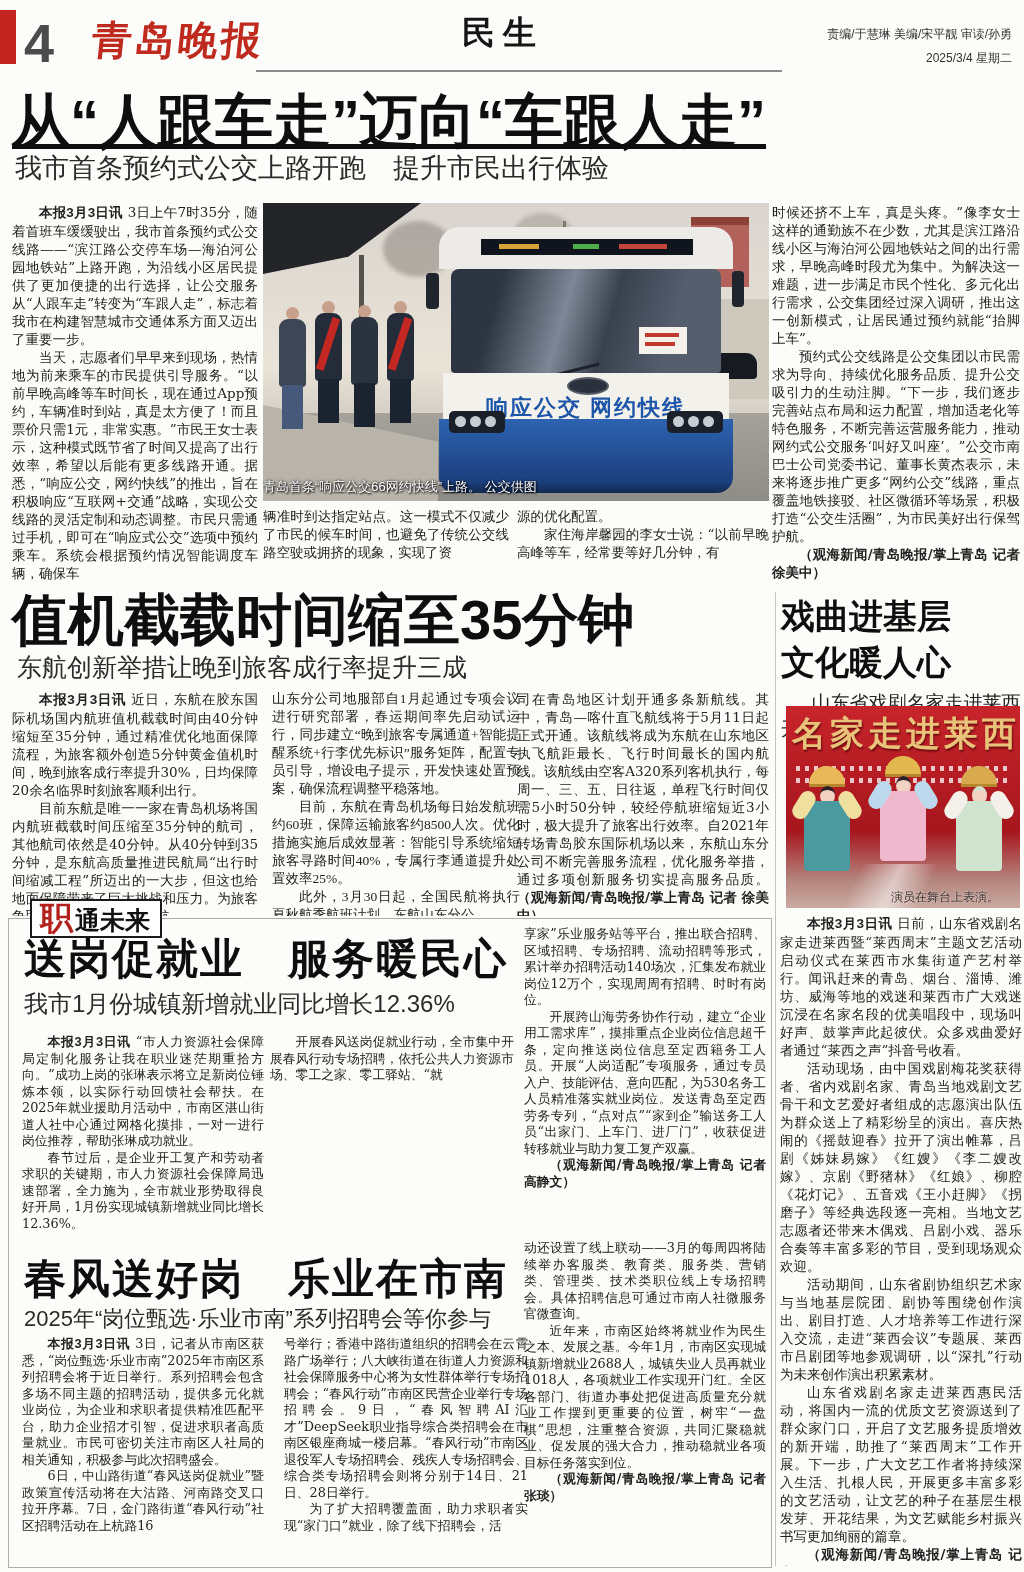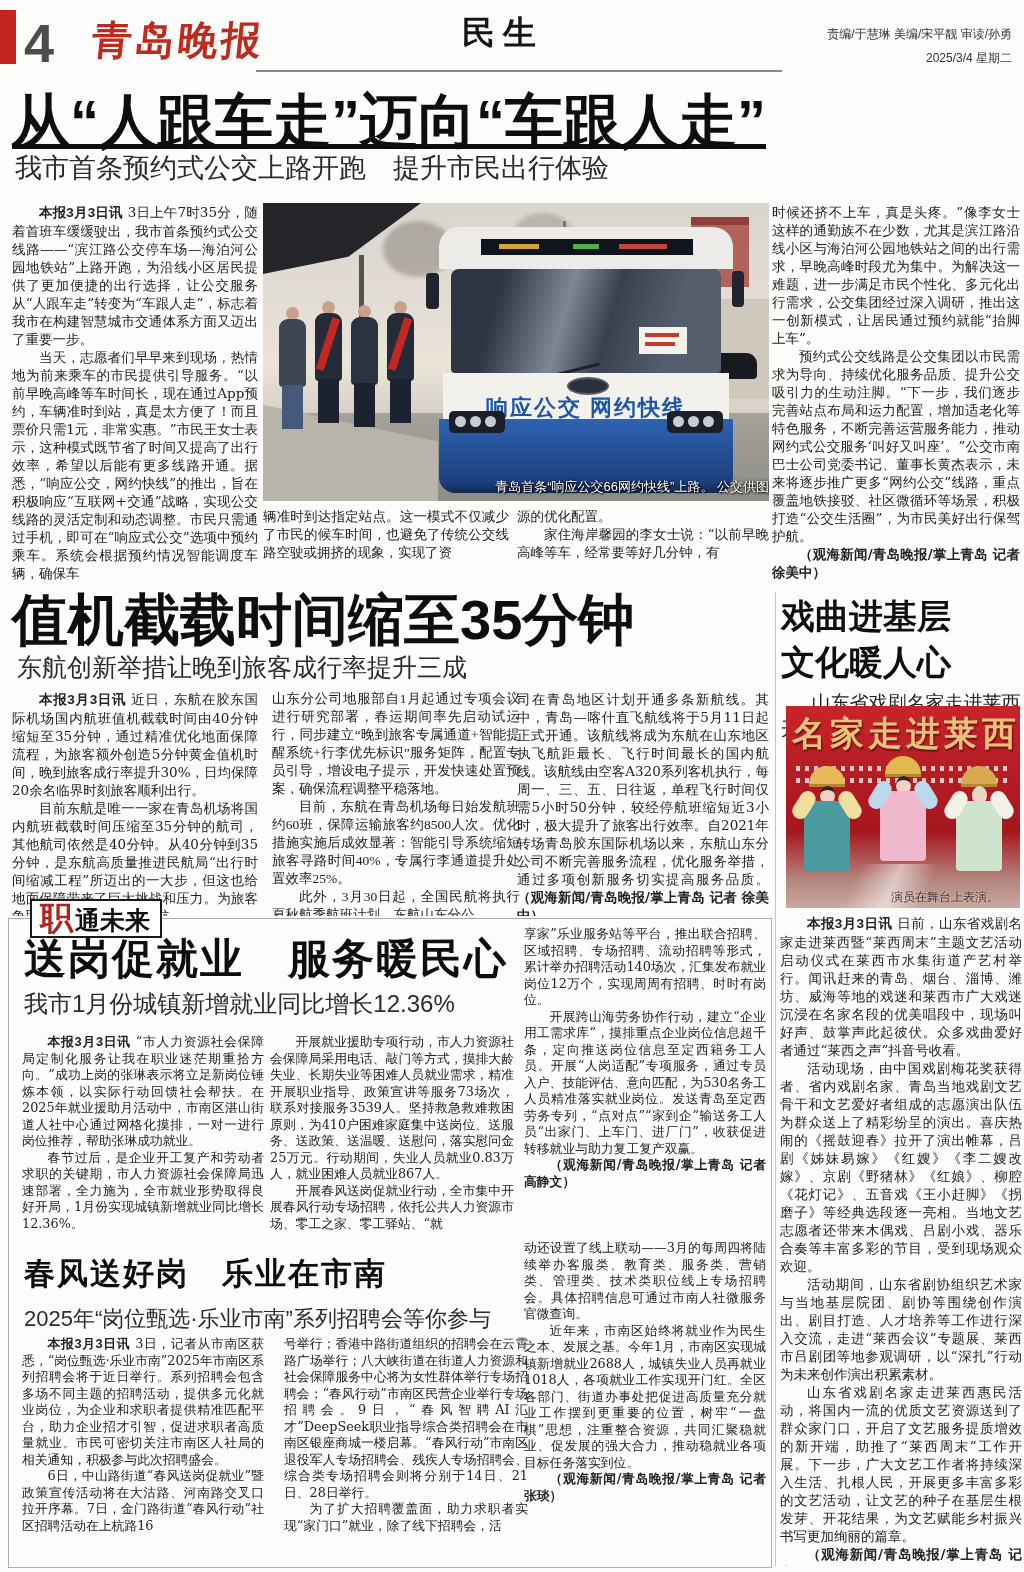--- a/index.html
+++ b/index.html
@@ -22,21 +22,21 @@
           color:#0e0e0e;letter-spacing:0;white-space:nowrap;text-decoration:underline;}
   .h-sub-main{position:absolute;left:15px;top:152px;font:400 27px/1.2 "Liberation Sans",sans-serif;color:#2b2b2b;}
   .h2{position:absolute;font-family:"Liberation Sans",sans-serif;font-weight:700;color:#0e0e0e;white-space:nowrap;}
   .h2-flight{left:12px;top:592px;font-size:56px;line-height:1;}
   .h2-flight-sub{position:absolute;left:17px;top:652px;font:400 25px/1.2 "Liberation Sans",sans-serif;color:#2b2b2b;}
   .h2-opera{left:781px;top:594px;font-size:34px;line-height:1.35;white-space:normal;width:240px;}
   .opera-sub{position:absolute;left:781px;top:690px;width:240px;font:400 19px/1.35 "Liberation Sans",sans-serif;
              color:#222;text-indent:1.6em;}
   .h2-jobs{left:24px;top:938px;font-size:42px;line-height:1;letter-spacing:2px;}
   .jobs-sub{position:absolute;left:24px;top:990px;font:400 24px/1.2 "Liberation Sans",sans-serif;color:#2b2b2b;}
-  .h2-cf{left:24px;top:1258px;font-size:31px;line-height:1;letter-spacing:2px;}
+  .h2-cf{left:24px;top:1258px;font-size:42px;line-height:1;letter-spacing:2px;}
   .cf-sub{position:absolute;left:24px;top:1306px;font:400 22px/1.2 "Liberation Sans",sans-serif;color:#2b2b2b;}
   
   .col{position:absolute;text-align:justify;font-size:13.5px;line-height:18px;color:#222;overflow:hidden;}
   .col-s{position:absolute;text-align:justify;font-size:12.8px;line-height:16.5px;color:#222;overflow:hidden;}
   .para{margin:0;text-indent:2em;}
   .cont{margin:0;text-indent:0;}
   .dateline{font-weight:700;font-family:"Liberation Sans",sans-serif;margin-right:5px;}
   .byline{font-weight:700;}
   .byline-block{margin:0;text-indent:2em;font-weight:700;}
   #a1c1{left:12px;top:203px;width:246px;height:382px;}
@@ -101,21 +101,21 @@
             background:#2a313d;border:2px solid #575e69;}
   .bus-hl{position:absolute;top:184px;width:56px;height:22px;background:#1a1f2a;border-radius:5px;}
   .bus-hl i{position:absolute;top:5px;width:11px;height:11px;border-radius:50%;background:#c8ccd3;}
   .bus-mirror-l{position:absolute;left:-13px;top:46px;width:13px;height:36px;background:#20242c;border-radius:4px;}
   .bus-mirror-r{position:absolute;right:-11px;top:44px;width:12px;height:36px;background:#20242c;border-radius:4px;}
   .person{position:absolute;}
   .p-head{position:absolute;left:7px;top:0;width:13px;height:13px;border-radius:50%;background:#c9a08c;}
   .p-body{position:absolute;left:0;top:12px;width:27px;height:68px;background:#242c39;border-radius:9px 9px 4px 4px;}
   .p-legs{position:absolute;left:3px;top:78px;width:21px;height:44px;background:#1c2330;}
   .p-sash{position:absolute;left:9px;top:16px;width:8px;height:54px;background:#c32722;transform:rotate(18deg);}
-  .pb-cap{position:absolute;left:0;bottom:5px;width:100%;text-align:right;
+  .pb-cap{position:absolute;left:0;bottom:5px;width:100%;text-align:left;
           font:13px/1.3 "Liberation Sans",sans-serif;color:#fff;
           text-shadow:0 0 3px #000,1px 1px 2px #000;}
   
   .photo-stage{position:absolute;left:786px;top:706px;width:234px;height:202px;overflow:hidden;
                background:linear-gradient(180deg,#c8242b 0%,#a6161d 62%,#b4857e 86%,#c9a9a0 100%);}
   .st-title{position:absolute;left:6px;top:10px;width:300px;white-space:nowrap;
             font:700 34px/1 "DejaVu Serif",serif;color:#e9c37a;letter-spacing:4px;
             text-shadow:1px 2px 2px rgba(60,0,0,.6);}
   .st-row{position:absolute;left:10px;width:214px;height:5px;
           background:repeating-linear-gradient(90deg,rgba(255,255,255,.75) 0 4px,transparent 4px 9px);}
@@ -309,21 +309,20 @@
   </div>
 
   <div class="h2 h2-jobs">送岗促就业　服务暖民心</div>
   <div class="jobs-sub">我市1月份城镇新增就业同比增长12.36%</div>
 
   <div class="col-s" id="ja1">
     <p class="para"><span class="dateline">本报3月3日讯</span><span>“市人力资源社会保障局定制化服务让我在职业迷茫期重拾方向。”成功上岗的张琳表示将立足新岗位锤炼本领，以实际行动回馈社会帮扶。在2025年就业援助月活动中，市南区湛山街道人社中心通过网格化摸排，一对一进行岗位推荐，帮助张琳成功就业。</span></p>
     <p class="para">春节过后，是企业开工复产和劳动者求职的关键期，市人力资源社会保障局迅速部署，全力施为，全市就业形势取得良好开局，1月份实现城镇新增就业同比增长12.36%。</p>
   </div>
   <div class="col-s" id="ja2">
-    <p class="para">开展就业援助专项行动，市人力资源社会保障局采用电话、敲门等方式，摸排大龄失业、长期失业等困难人员就业需求，精准开展职业指导、政策宣讲等服务73场次，联系对接服务3539人。坚持救急救难救困原则，为410户困难家庭集中送岗位、送服务、送政策、送温暖、送慰问，落实慰问金25万元。行动期间，失业人员就业0.83万人，就业困难人员就业867人。</p>
     <p class="para">开展春风送岗促就业行动，全市集中开展春风行动专场招聘，依托公共人力资源市场、零工之家、零工驿站、“就</p>
   </div>
   <div class="col-s" id="ja3">
     <p class="cont">享家”乐业服务站等平台，推出联合招聘、区域招聘、专场招聘、流动招聘等形式，累计举办招聘活动140场次，汇集发布就业岗位12万个，实现周周有招聘、时时有岗位。</p>
     <p class="para">开展跨山海劳务协作行动，建立“企业用工需求库”，摸排重点企业岗位信息超千条，定向推送岗位信息至定西籍务工人员。开展“人岗适配”专项服务，通过专员入户、技能评估、意向匹配，为530名务工人员精准落实就业岗位。发送青岛至定西劳务专列，“点对点”“家到企”输送务工人员“出家门、上车门、进厂门”，收获促进转移就业与助力复工复产双赢。</p>
     <p class="byline-block">（观海新闻/青岛晚报/掌上青岛 记者 高静文）</p>
   </div>
 
   <div class="h2 h2-cf">春风送好岗　乐业在市南</div>
   <div class="cf-sub">2025年“岗位甄选·乐业市南”系列招聘会等你参与</div>

